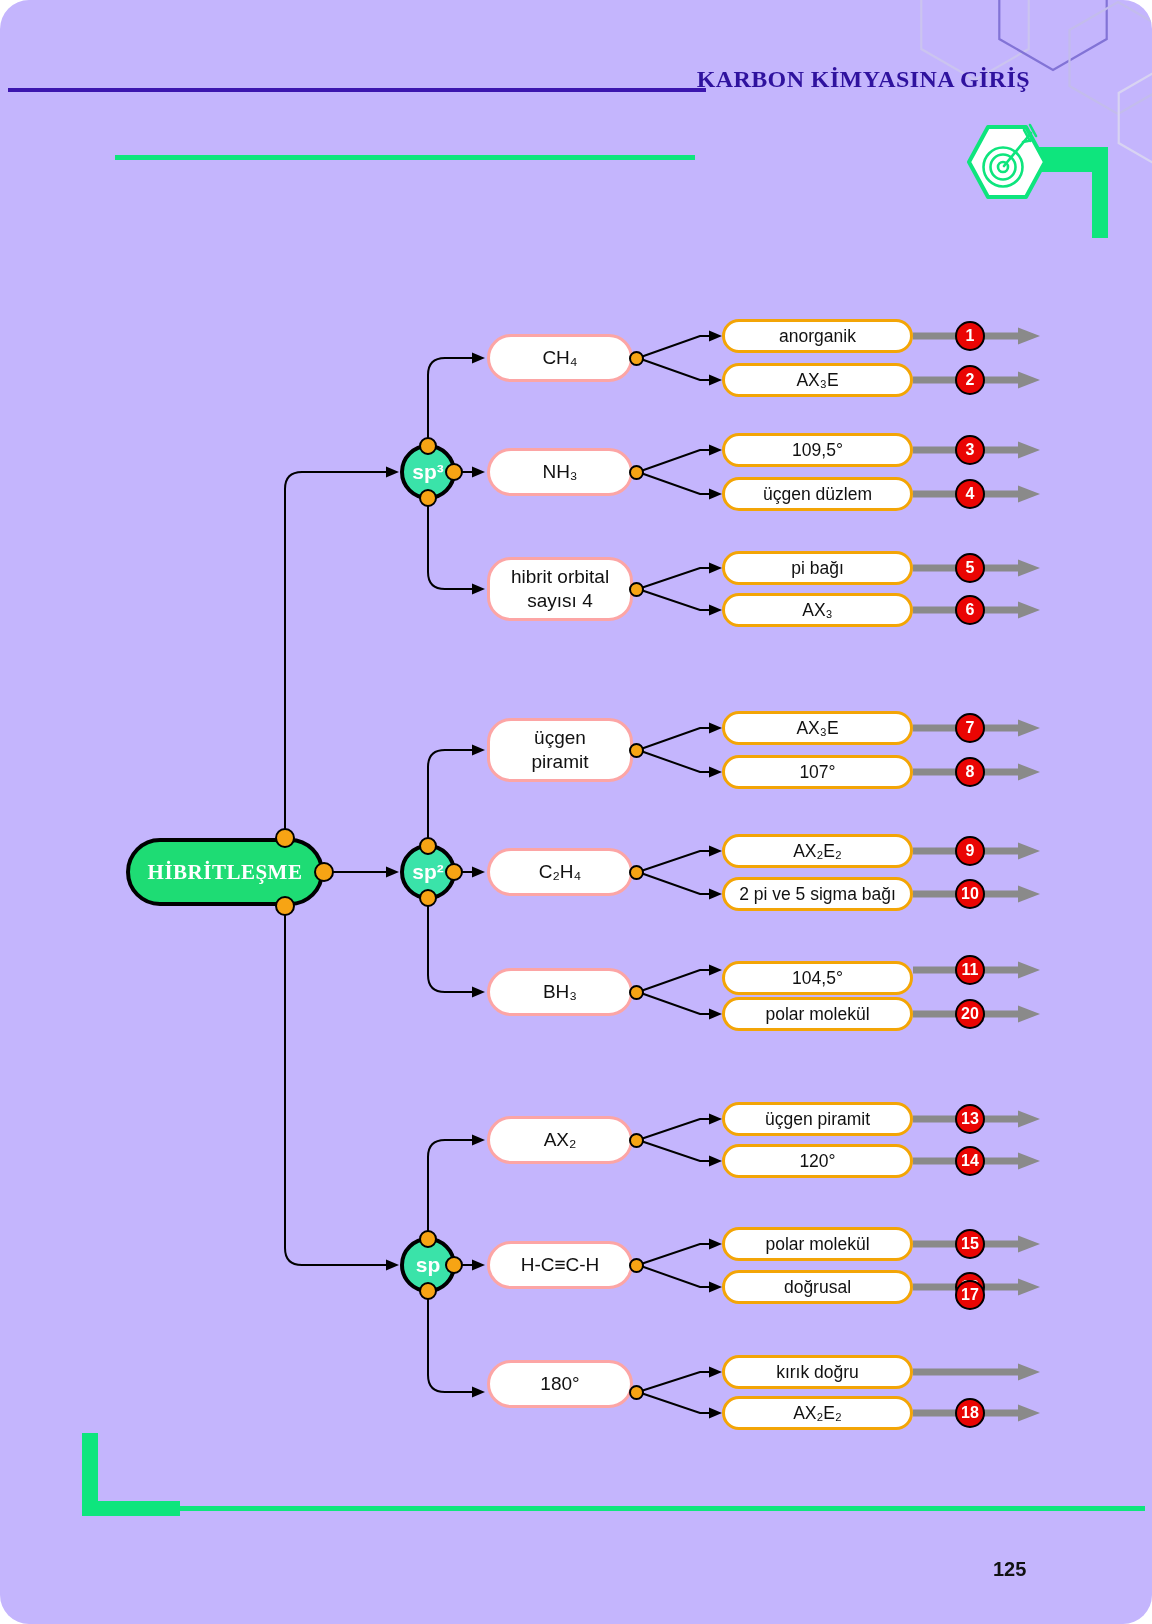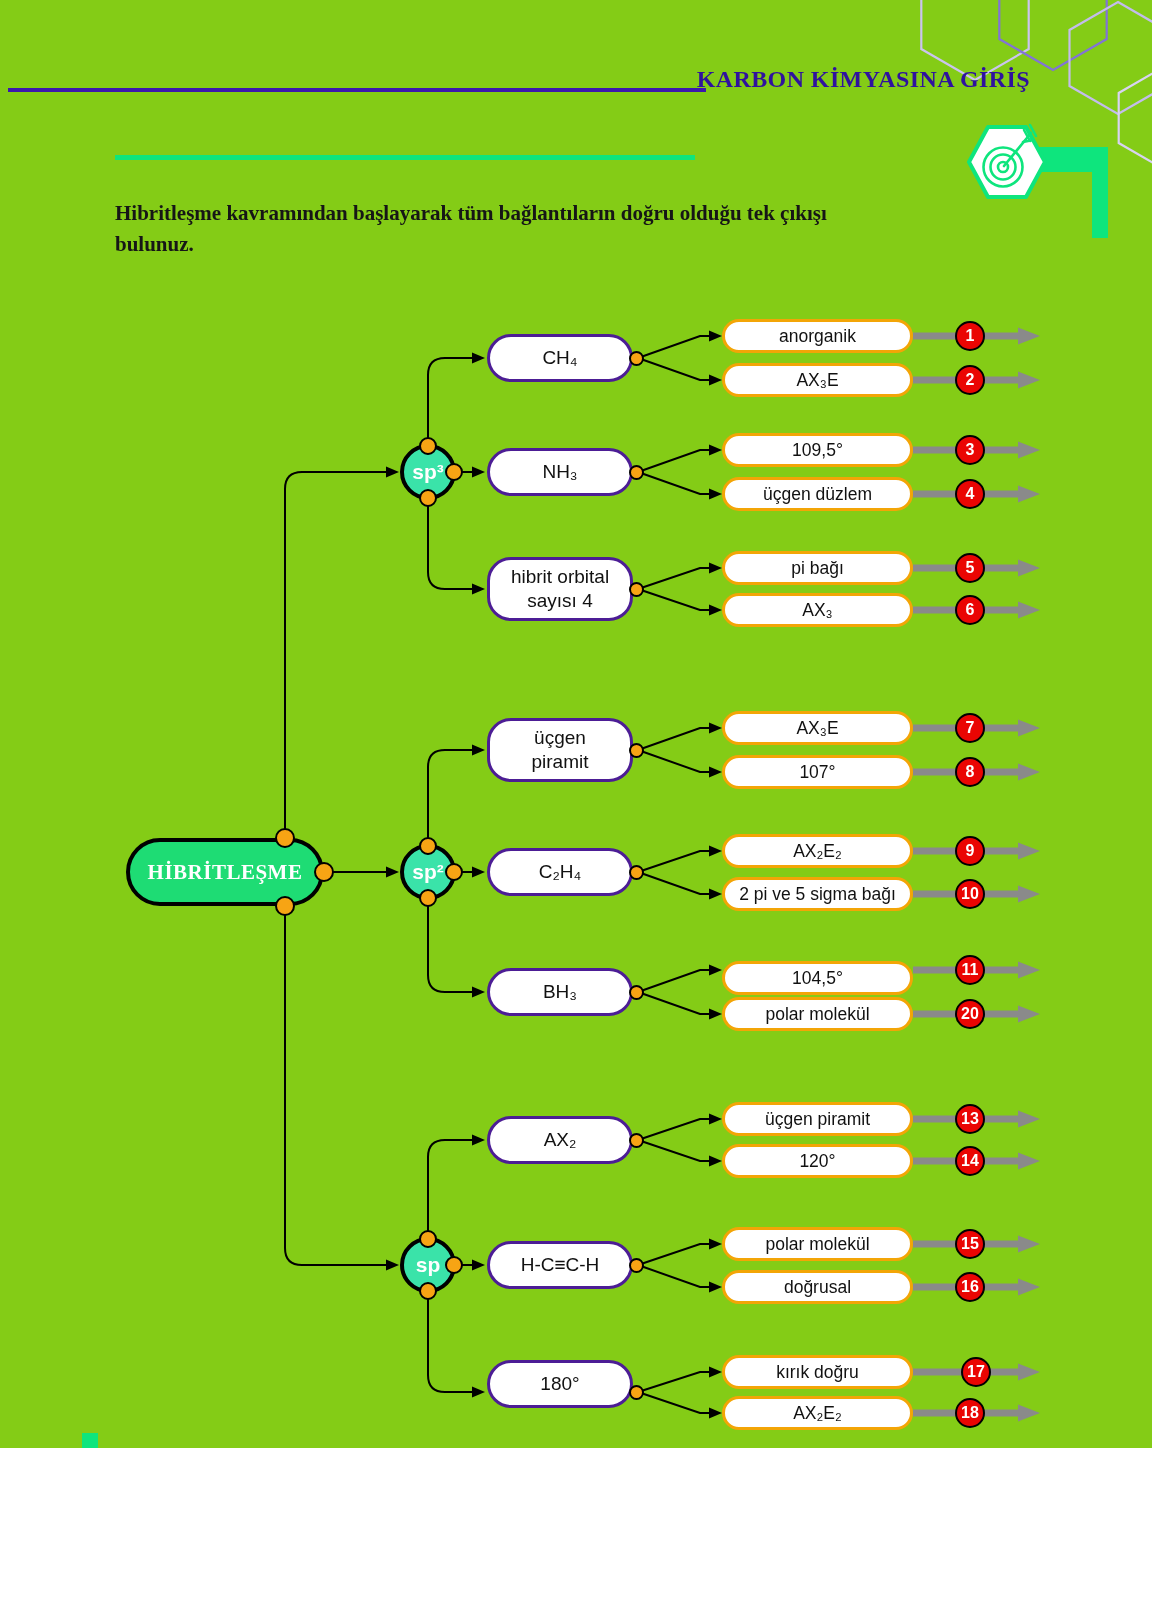--- a/index.html
+++ b/index.html
@@ -1,17 +1,17 @@
 <!DOCTYPE html>
 <html><head>
 <meta charset="utf-8">
 <style>
   html,body{margin:0;padding:0;background:#ffffff;}
-  .page{position:relative;width:1152px;height:1448px;background:#84cc16;overflow:hidden;
-        font-family:"Liberation Sans",sans-serif;}
+  .page{position:relative;width:1152px;height:1624px;background:#c4b5fd;overflow:hidden;
+        font-family:"Liberation Sans",sans-serif;border-radius:29px;}
   
   .hdr-rule{position:absolute;left:8px;top:88px;width:698px;height:4px;background:#3c16ae;}
   .hdr-title{position:absolute;right:122px;top:66px;font-family:"Liberation Serif",serif;
              font-weight:bold;font-size:24px;color:#2f129e;letter-spacing:.4px;white-space:nowrap;}
   
   .banner-line{position:absolute;left:115px;top:155px;width:580px;height:5px;background:#0ee57d;}
   .banner-pill{position:absolute;left:686px;top:141px;width:290px;height:33px;border-radius:17px;
                background:#0ee57d;color:#fff;display:flex;align-items:center;justify-content:flex-start;
                padding-left:22px;box-sizing:border-box;font-family:"Liberation Serif",serif;
                font-weight:bold;font-size:19px;white-space:nowrap;}
@@ -22,21 +22,21 @@
                font-family:"Liberation Serif",serif;font-weight:bold;font-size:21px;color:#161616;
                line-height:31px;white-space:pre-line;}
   
   .rootpill{position:absolute;left:126px;top:838px;width:198px;height:68px;background:#1edc74;
             border:4px solid #000;border-radius:38px;box-sizing:border-box;display:flex;
             align-items:center;justify-content:center;font-family:"Liberation Serif",serif;
             font-weight:bold;font-size:21px;color:#fff;letter-spacing:.5px;}
   .spnode{position:absolute;width:56px;height:56px;border-radius:50%;background:#3ae3a9;
           border:4px solid #000;box-sizing:border-box;display:flex;align-items:center;
           justify-content:center;color:#fff;font-weight:bold;font-size:21px;}
-  .midbox{position:absolute;left:487px;width:146px;background:#fff;border:3px solid #4c1d95;
+  .midbox{position:absolute;left:487px;width:146px;background:#fff;border:3px solid #fca5a5;
           border-radius:24px;box-sizing:border-box;display:flex;align-items:center;justify-content:center;
           font-size:19px;color:#111;text-align:center;white-space:pre-line;line-height:24px;}
   .apill{position:absolute;left:722px;width:191px;height:34px;background:#fff;border:3px solid #f3a506;
          border-radius:17px;box-sizing:border-box;display:flex;align-items:center;justify-content:center;
          font-size:17.5px;color:#111;white-space:nowrap;}
   .numcirc{position:absolute;width:30px;height:30px;border-radius:50%;background:#ea0503;
            border:2px solid #000;box-sizing:border-box;color:#fff;font-weight:bold;font-size:16px;
            display:flex;align-items:center;justify-content:center;}
   .dot{position:absolute;border-radius:50%;background:#f7a414;border:2px solid #000;box-sizing:border-box;}
   
@@ -72,22 +72,20 @@
       <circle cx="1003" cy="167" r="19.5"></circle>
       <circle cx="1003" cy="167" r="12.5"></circle>
       <circle cx="1003" cy="167" r="5"></circle>
       <line x1="1031" y1="133" x2="1004" y2="166"></line>
       <line x1="1024" y1="130" x2="1030" y2="141"></line>
       <line x1="1030" y1="125" x2="1036" y2="136"></line>
       <line x1="1023" y1="142" x2="1033" y2="140"></line>
     </g>
   </svg>
 
-  <div class="instruction">Hibritleşme kavramından başlayarak tüm bağlantıların doğru olduğu tek çıkışı
-bulunuz.</div>
 
   <div id="flow">
       <svg width="1152" height="1624" viewBox="0 0 1152 1624" class="layer">
         <path d="M913 336 L1018 336 M913 380 L1018 380 M913 450 L1018 450 M913 494 L1018 494 M913 568 L1018 568 M913 610 L1018 610 M913 728 L1018 728 M913 772 L1018 772 M913 851 L1018 851 M913 894 L1018 894 M913 970 L1018 970 M913 1014 L1018 1014 M913 1119 L1018 1119 M913 1161 L1018 1161 M913 1244 L1018 1244 M913 1287 L1018 1287 M913 1372 L1018 1372 M913 1413 L1018 1413 " stroke="#8a8a8a" stroke-width="7" fill="none"></path>
         <polygon fill="#8a8a8a" points="1040,336 1018,327.5 1018,344.5"></polygon>
         <polygon fill="#8a8a8a" points="1040,380 1018,371.5 1018,388.5"></polygon>
         <polygon fill="#8a8a8a" points="1040,450 1018,441.5 1018,458.5"></polygon>
         <polygon fill="#8a8a8a" points="1040,494 1018,485.5 1018,502.5"></polygon>
         <polygon fill="#8a8a8a" points="1040,568 1018,559.5 1018,576.5"></polygon>
         <polygon fill="#8a8a8a" points="1040,610 1018,601.5 1018,618.5"></polygon>
@@ -190,21 +188,21 @@
       <div class="numcirc" style="left: 955px; top: 1146px;">14</div>
       <div class="dot" style="left: 628.5px; top: 1132.5px; width: 15px; height: 15px;"></div>
       <div class="midbox" style="top: 1241px; height: 48px;">H-C≡C-H</div>
       <div class="apill" style="top: 1227px;">polar molekül</div>
       <div class="numcirc" style="left: 955px; top: 1229px;">15</div>
       <div class="apill" style="top: 1270px;">doğrusal</div>
       <div class="numcirc" style="left: 955px; top: 1272px;">16</div>
       <div class="dot" style="left: 628.5px; top: 1257.5px; width: 15px; height: 15px;"></div>
       <div class="midbox" style="top: 1360px; height: 48px;">180°</div>
       <div class="apill" style="top: 1355px;">kırık doğru</div>
-      <div class="numcirc" style="left: 955px; top: 1357px; margin-left: 6px;">17</div>
+      <div class="numcirc" style="left: 955px; top: 1280px;">17</div>
       <div class="apill" style="top: 1396px;">AX₂E₂</div>
       <div class="numcirc" style="left: 955px; top: 1398px;">18</div>
       <div class="dot" style="left: 628.5px; top: 1384.5px; width: 15px; height: 15px;"></div>
       <div class="dot" style="left: 419px; top: 1230px; width: 18px; height: 18px;"></div>
       <div class="dot" style="left: 419px; top: 1282px; width: 18px; height: 18px;"></div>
       <div class="dot" style="left: 445px; top: 1256px; width: 18px; height: 18px;"></div>
       <div class="dot" style="left: 275px; top: 828px; width: 20px; height: 20px;"></div>
       <div class="dot" style="left: 275px; top: 896px; width: 20px; height: 20px;"></div>
       <div class="dot" style="left: 314px; top: 862px; width: 20px; height: 20px;"></div>
     </div>

